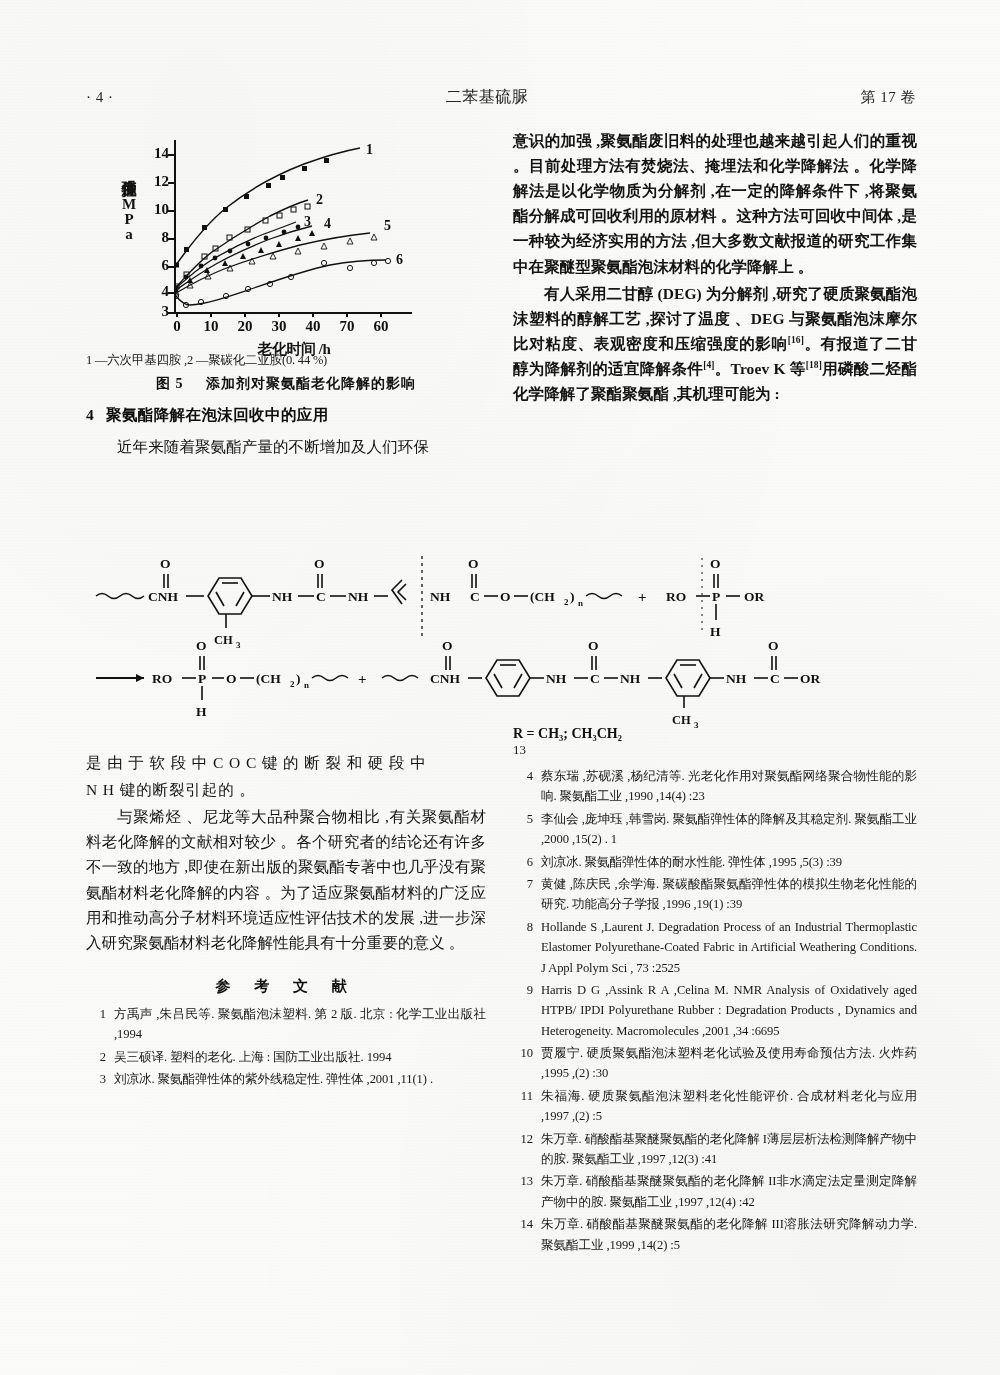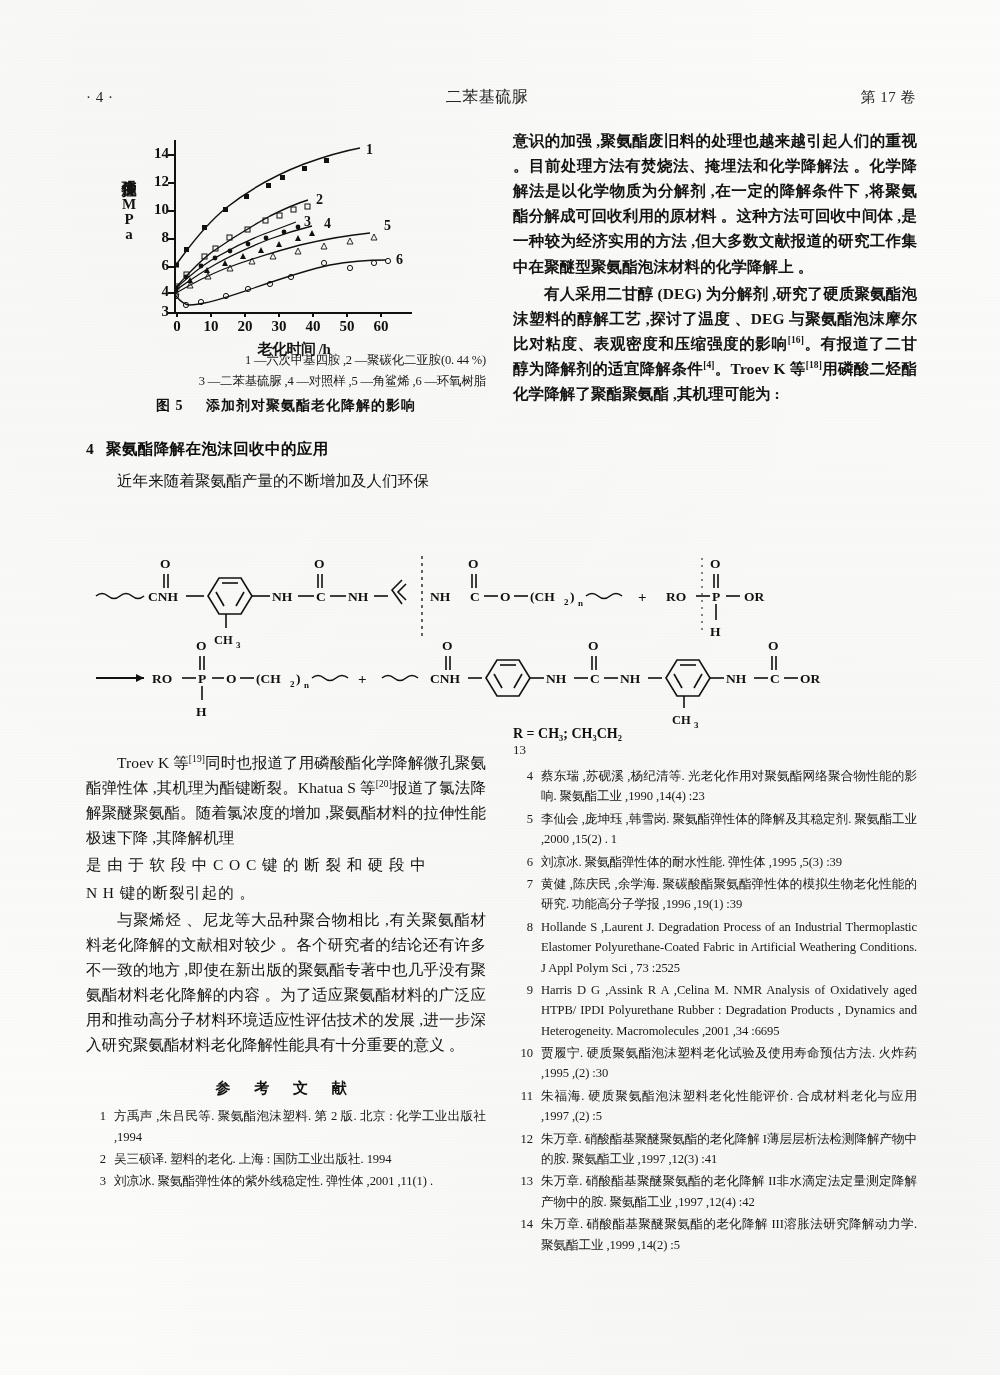--- a/index.html
+++ b/index.html
@@ -46,27 +46,27 @@
   .ytick{position:absolute;right:calc(100% + 5px);transform:translateY(-52%);
     font-size:15px;font-weight:700;color:#111;white-space:nowrap;}
   .ytickmark{position:absolute;left:-6px;width:6px;height:1.6px;background:#111;}
   .xtick{position:absolute;top:184px;transform:translateX(-50%);
     font-size:15px;font-weight:700;color:#111;}
   .xtickmark{position:absolute;top:178px;width:1.6px;height:5px;background:#111;}
   .xlab{position:absolute;left:54px;top:206px;width:240px;text-align:center;
     font-size:15px;font-weight:700;color:#141414;letter-spacing:-.5px;}
   .curvelabel{position:absolute;font-size:14px;font-weight:700;color:#111;}
 
-  .figlegend{font-size:12.5px;line-height:1.55;text-align:right;color:#1a1a1a;
+  .figlegend{font-size:12.5px;line-height:1.55;text-align:left;color:#1a1a1a;
     margin:2px 0 0 0;letter-spacing:-.2px;}
   .figcap{font-size:14px;font-weight:700;text-align:center;margin-top:5px;color:#111;
     letter-spacing:1px;}
 
   
-  h2.sec{font-size:15.5px;font-weight:700;margin:24px 0 8px 0;color:#0d0d0d;letter-spacing:.4px;}
+  h2.sec{font-size:15.5px;font-weight:700;margin:12px 0 8px 0;color:#0d0d0d;letter-spacing:.4px;}
   h2.sec .num{display:inline-block;width:20px;}
   p.body{font-size:15.5px;line-height:1.62;margin:0 0 2px 0;
     text-align:justify;text-justify:inter-character;
     color:#141414;letter-spacing:.1px;}
   p.body.indent{text-indent:2em;}
   p.body.wide{letter-spacing:.9px;}
   sup{font-size:9.5px;vertical-align:super;}
 
   
   .scheme{position:absolute;left:86px;top:548px;width:830px;height:200px;}
@@ -195,36 +195,35 @@
         <div class="xtick" style="left:57px;">0</div>
         <div class="xtickmark" style="left:90px;"></div>
         <div class="xtick" style="left:91px;">10</div>
         <div class="xtickmark" style="left:124px;"></div>
         <div class="xtick" style="left:125px;">20</div>
         <div class="xtickmark" style="left:158px;"></div>
         <div class="xtick" style="left:159px;">30</div>
         <div class="xtickmark" style="left:192px;"></div>
         <div class="xtick" style="left:193px;">40</div>
         <div class="xtickmark" style="left:226px;"></div>
-        <div class="xtick" style="left:227px;">50</div>
+        <div class="xtick" style="left:227px;">70</div>
         <div class="xtickmark" style="left:260px;"></div>
         <div class="xtick" style="left:261px;">60</div>
 
         <div class="curvelabel" style="left:246px;top:8px;">1</div>
         <div class="curvelabel" style="left:196px;top:58px;">2</div>
         <div class="curvelabel" style="left:184px;top:80px;">3</div>
         <div class="curvelabel" style="left:204px;top:82px;">4</div>
         <div class="curvelabel" style="left:264px;top:84px;">5</div>
         <div class="curvelabel" style="left:276px;top:118px;">6</div>
 
         <div class="xlab">老化时间 /h</div>
       </div>
 
       <div class="figlegend">1 —六次甲基四胺 ,2 —聚碳化二亚胺(0. 44 %)</div>
-      <div class="figlegend">3 —二苯基硫脲 ,4 —对照样 ,5 —角鲨烯 ,6 —环氧树脂</div>
       <div class="figcap">
         <span>图 5</span>
         &nbsp;&nbsp;&nbsp;
         <span>添加剂对聚氨酯老化降解的影响</span>
       </div>
     </div>
 
     <h2 class="sec">
       <span class="num">4</span><span>聚氨酯降解在泡沫回收中的应用</span>
     </h2>
@@ -342,21 +341,20 @@
         <text x="714" y="135" font-size="13.5" font-weight="bold" stroke="none" fill="#111">OR</text>
       </g>
     </svg>
     <div class="rnote">R = CH₃; CH₃CH₂</div>
   </div>
 
   <div class="strayno">13</div>
 
   <div style="position:absolute;left:86px;top:750px;width:400px;">
 
-    <p class="body indent"><span>Troev K 等</span><sup>[19]</sup><span>同时也报道了用磷酸酯化学降解微孔聚氨酯弹性体 ,其机理为酯键断裂。Khatua S 等</span><sup>[20]</sup><span>报道了氯法降解聚醚聚氨酯。随着氯浓度的增加 ,聚氨酯材料的拉伸性能极速下降 ,其降解机理</span></p>
     <p class="body wide">是 由 于 软 段 中  C  O  C  键 的 断 裂 和 硬 段 中</p>
     <p class="body wide">N  H 键的断裂引起的 。</p>
 
     <p class="body indent">与聚烯烃 、尼龙等大品种聚合物相比 ,有关聚氨酯材料老化降解的文献相对较少 。各个研究者的结论还有许多不一致的地方 ,即使在新出版的聚氨酯专著中也几乎没有聚氨酯材料老化降解的内容 。为了适应聚氨酯材料的广泛应用和推动高分子材料环境适应性评估技术的发展 ,进一步深入研究聚氨酯材料老化降解性能具有十分重要的意义 。</p>
 
     <div class="refhead">参 考 文 献</div>
     <ol class="refs">
       <li>
         <span class="rn">1</span>
         <span class="rt">方禹声 ,朱吕民等. 聚氨酯泡沫塑料. 第 2 版. 北京 : 化学工业出版社 ,1994</span>

